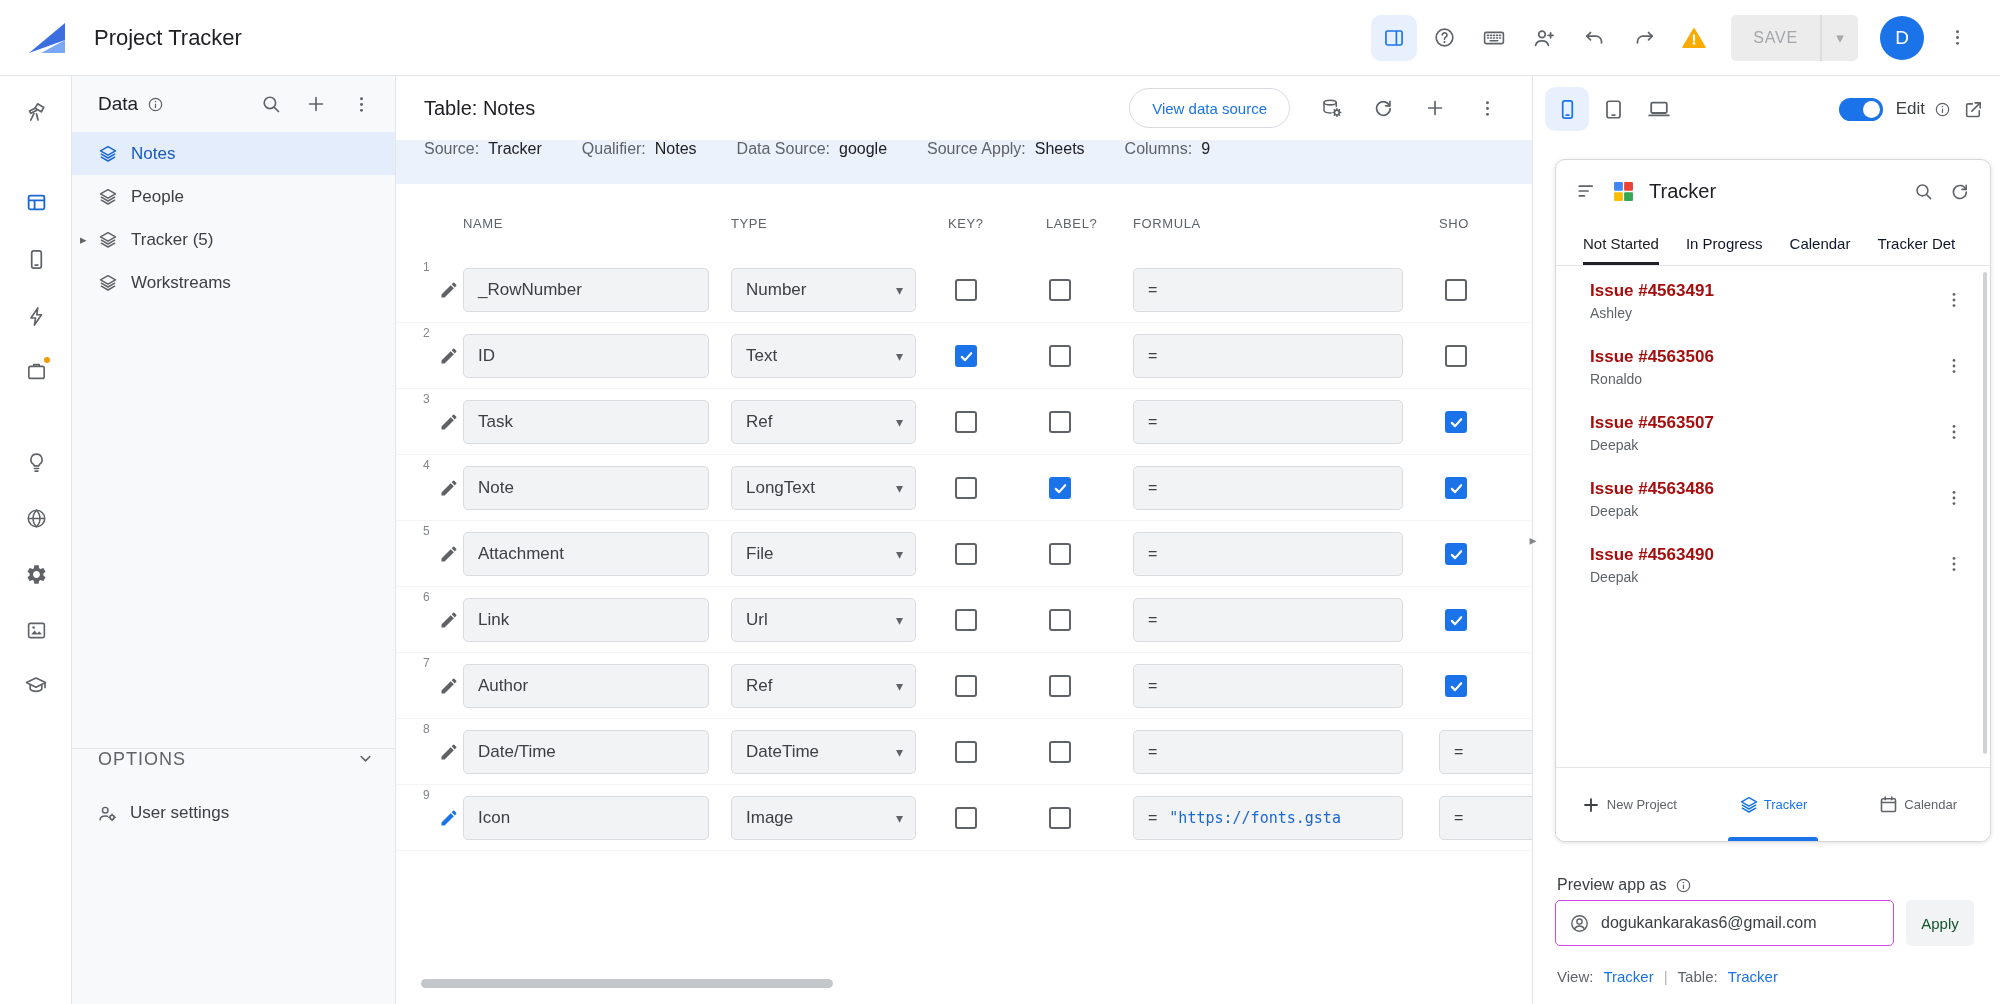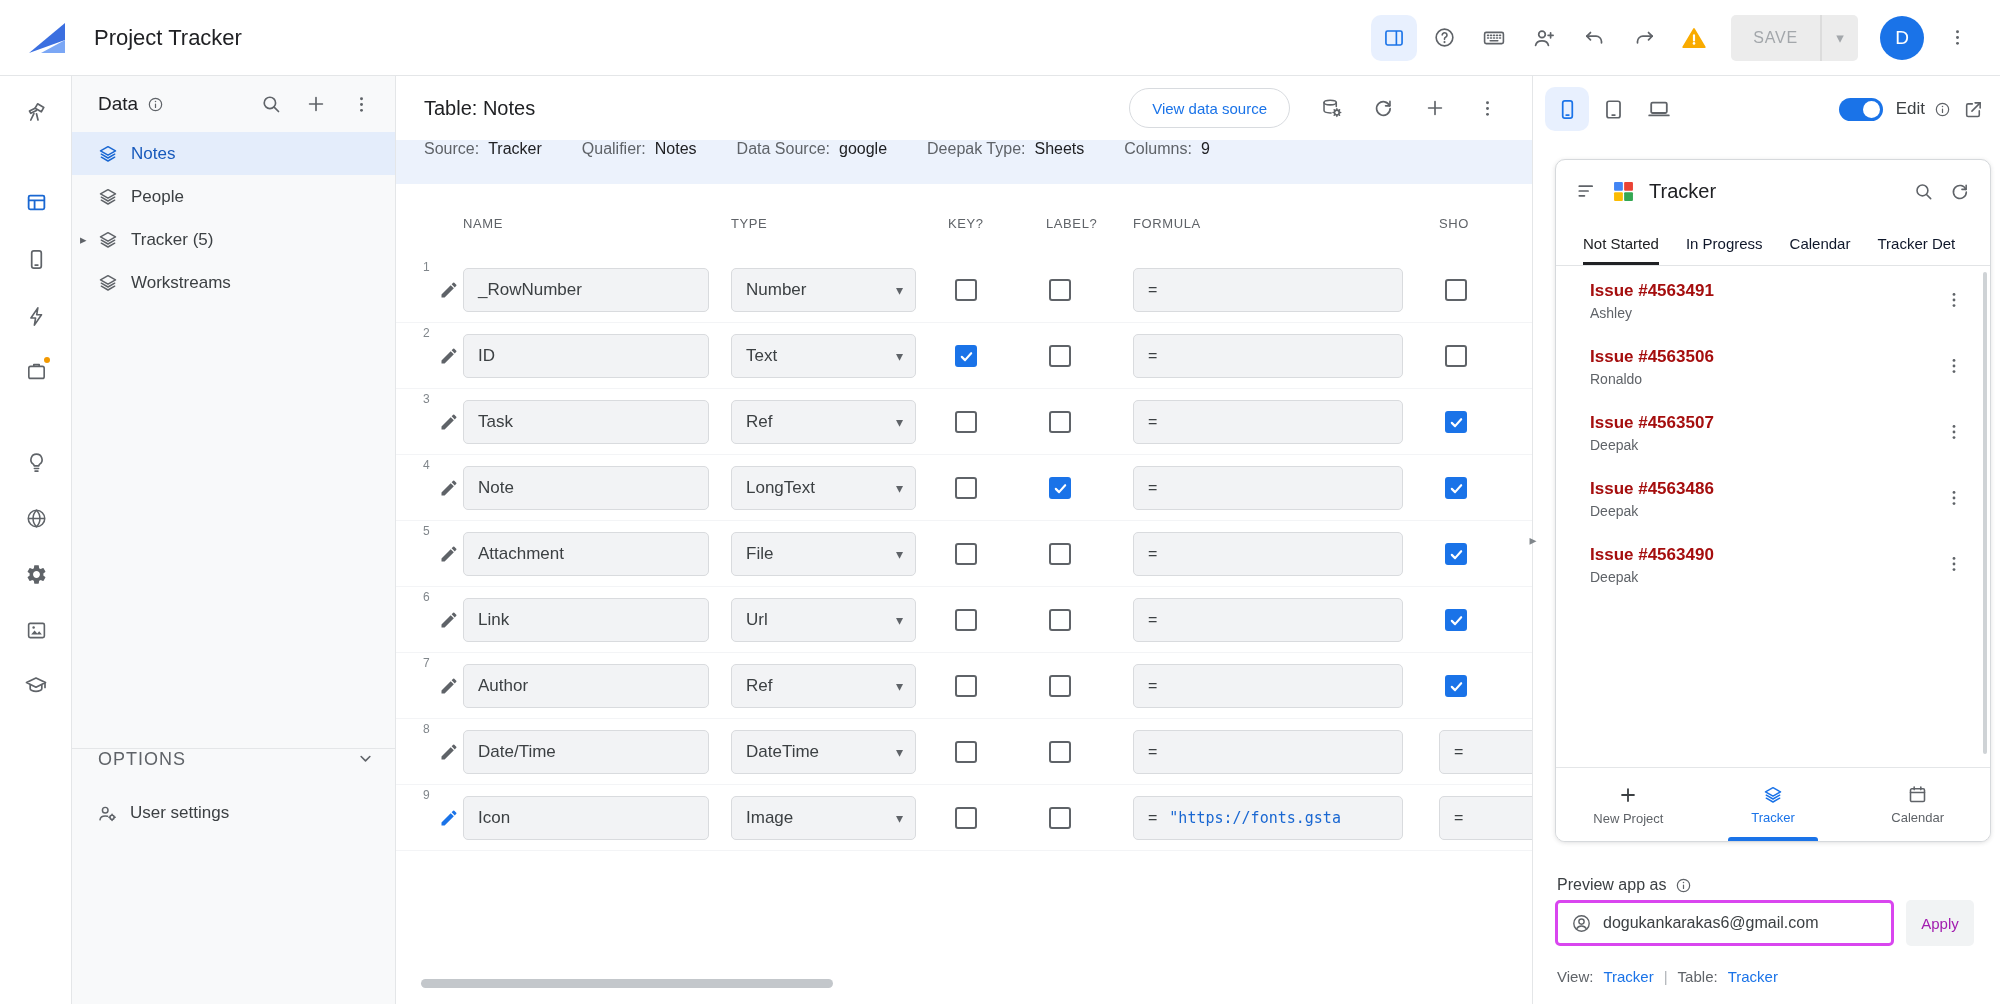--- a/index.html
+++ b/index.html
@@ -88,28 +88,28 @@
 .pc-tabs{height:44px;border-bottom:1px solid #e2e4e6;display:flex;gap:27px;padding-left:27px;overflow:hidden;white-space:nowrap}
 .ptab{display:flex;align-items:center;font-size:15px;color:#0f172a;border-bottom:3px solid transparent;padding-top:2px;cursor:pointer}
 .ptab.active{color:#202124;font-weight:500;border-bottom-color:#202124}
 .issues{position:absolute;top:110px;left:0;right:0}
 .issue{position:relative;height:66px;padding:11px 0 0 34px;cursor:pointer}
 .issue-title{font-size:17px;font-weight:700;color:#a50e0e}
 .issue-sub{font-size:14px;color:#5f6368;margin-top:4px}
 .issue-dots{position:absolute;right:26px;top:20px;cursor:pointer}
 .pc-scroll{position:absolute;right:3px;top:112px;width:4px;height:482px;background:#cfd3d6;border-radius:2px;cursor:pointer}
 .bnav{position:absolute;left:0;right:0;bottom:0;height:74px;border-top:1px solid #e4e6e8;display:flex;background:#fff}
-.bnav-item{flex:1;display:flex;flex-direction:column;align-items:center;justify-content:center;gap:5px;cursor:pointer;position:relative}
+.bnav-item{flex:1;display:flex;flex-direction:row;align-items:center;justify-content:center;gap:5px;cursor:pointer;position:relative}
 .bnav-label{font-size:13px;color:#5f6368}
 .bnav-item.active .bnav-label{color:#1a73e8;font-weight:500}
 .bnav-item.active::after{content:"";position:absolute;bottom:0;left:50%;transform:translateX(-50%);width:90px;height:4px;background:#1a73e8;border-radius:3px 3px 0 0}
 .preview-as{position:absolute;left:24px;top:800px;display:flex;align-items:center;gap:9px;font-size:16px;color:#3c4043}
 .email-row{position:absolute;left:22px;right:26px;top:824px;height:46px;display:flex;gap:12px}
-.email-field{flex:1;height:46px;border:3px solid #d946ef;border-radius:5px;display:flex;align-items:center;gap:11px;padding:0 13px;font-size:16px;color:#3c4043;background:#fff;cursor:text;overflow:hidden;white-space:nowrap}
-.apply-btn{width:68px;height:46px;background:#f1f3f4;border:none;border-radius:5px;color:#a21caf;font:500 15px "Liberation Sans",sans-serif;cursor:default}
+.email-field{flex:1;height:46px;border:1px solid #d946ef;border-radius:5px;display:flex;align-items:center;gap:11px;padding:0 13px;font-size:16px;color:#3c4043;background:#fff;cursor:text;overflow:hidden;white-space:nowrap}
+.apply-btn{width:68px;height:46px;background:#f1f3f4;border:none;border-radius:5px;color:#14532d;font:500 15px "Liberation Sans",sans-serif;cursor:default}
 .pv-footer{position:absolute;left:24px;top:892px;display:flex;align-items:center;gap:10px;font-size:15px;color:#5f6368}
 .pv-link{color:#1a73e8;font-weight:500;cursor:pointer}
 .pv-sep{color:#b0b4b8}
 </style>
 </head>
 <body>
 
 <header class="topbar">
   <span class="logo">
     <svg width="42" height="36" viewBox="0 0 42 36">
@@ -381,21 +381,21 @@
       </span>
       <span class="meta-pair">
         <span class="ml">Qualifier:</span>
         <span class="mv">Notes</span>
       </span>
       <span class="meta-pair">
         <span class="ml">Data Source:</span>
         <span class="mv">google</span>
       </span>
       <span class="meta-pair">
-        <span class="ml">Deepak Type:</span>
+        <span class="ml">Source Apply:</span>
         <span class="mv">Sheets</span>
       </span>
       <span class="meta-pair">
         <span class="ml">Columns:</span>
         <span class="mv">9</span>
       </span>
     </div>
   <div class="tbl">
     <div class="ch-row">
         <span class="ch" style="left:67px">NAME</span>

